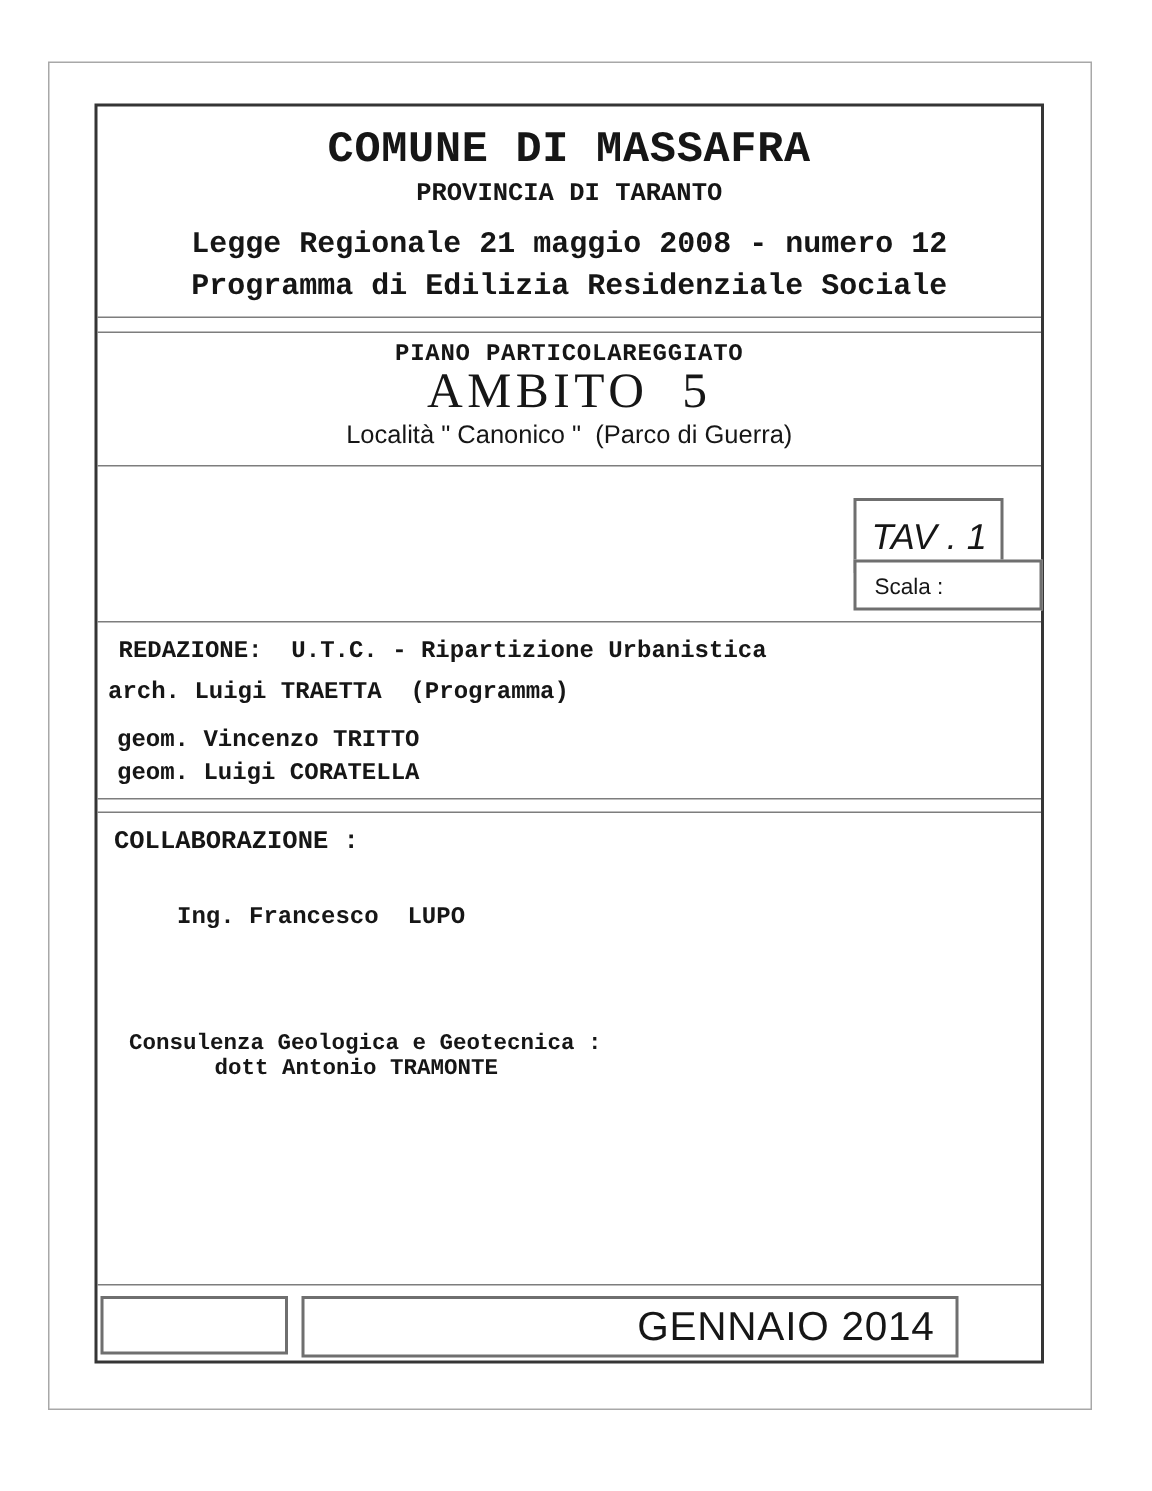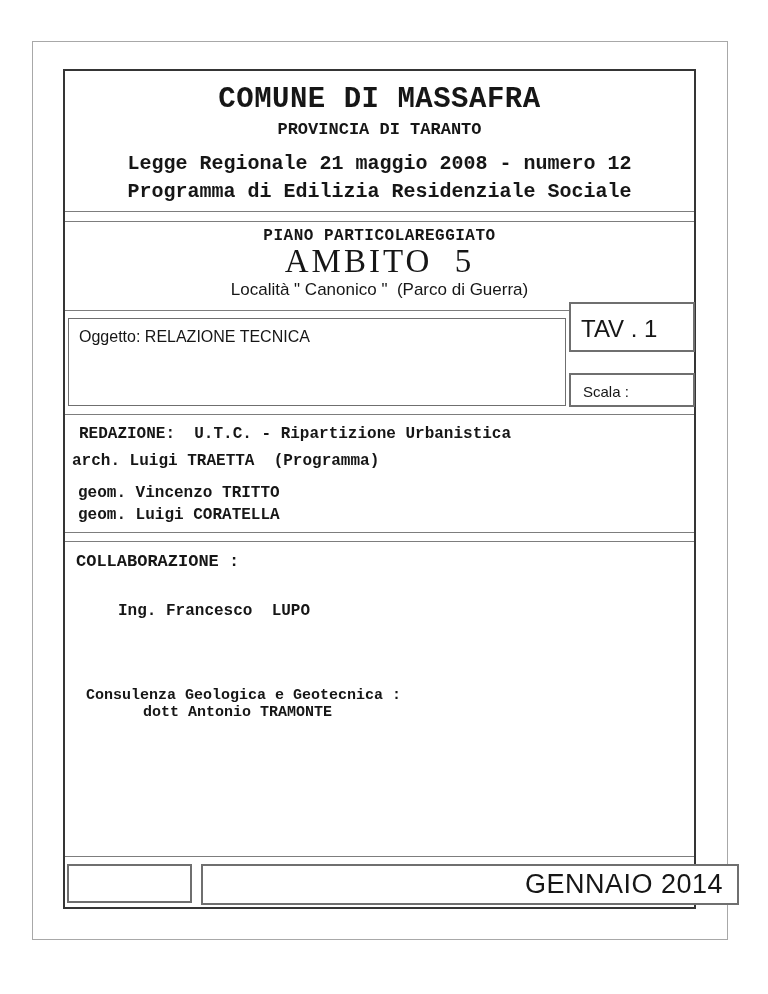--- a/index.html
+++ b/index.html
@@ -34,35 +34,35 @@
   .program      { top: 180px; font-size: 20px; }
   .plan-type    { top: 227px; font-size: 16px; letter-spacing: 0.5px; }
   .plan-area    { top: 243px; font-size: 33px; letter-spacing: 3px; font-family: Liberation Serif, serif; }
   .plan-loc     { top: 280px; font-size: 17px; }
   .box {
     position: absolute; border: 1.5px solid #6f6f6f; background: #ffffff;
     box-sizing: border-box;
   }
   .oggetto-box { left: 68px;  top: 318px; width: 498px; height: 88px; }
   .oggetto-label { left: 10px; top: 9px; font-size: 16px; }
-  .tav-box   { left: 569px; top: 302px; width: 126px; height: 50px; border-width: 2px; }
+  .tav-box   { left: 569px; top: 332px; width: 100px; height: 50px; border-width: 2px; font-style: italic; }
   .tav-label { left: 10px; top: 11px; font-size: 24px; }
   .scala-box { left: 569px; top: 373px; width: 126px; height: 34px; border-width: 2px; }
   .scala-label { left: 12px; top: 8px; font-size: 15px; }
   .red-title { left: 79px; top: 425px; font-size: 16px; }
   .red-l0    { left: 72px; top: 452px; font-size: 16px; }
   .red-l1    { left: 78px; top: 484px; font-size: 16px; }
   .red-l2    { left: 78px; top: 506px; font-size: 16px; }
   .collab-title { left: 76px; top: 552px; font-size: 17px; }
   .collab-name  { left: 70px; top: 602px; font-size: 16px; margin-left: 48px; }
   .consult-label { left: 86px;  top: 687px; font-size: 15px; }
   .consult-name  { left: 143px; top: 704px; font-size: 15px; }
   .footer-left-box { left: 67px;  top: 864px; width: 125px; height: 39px; border-width: 2px; }
   .footer-date-box {
-    left: 201px; top: 864px; width: 538px; height: 41px; border-width: 2px;
+    left: 201px; top: 864px; width: 438px; height: 41px; border-width: 2px;
     display: flex; align-items: center; justify-content: flex-end;
     padding-right: 14px;
   }
   .footer-date { font-size: 27px; letter-spacing: 0.5px; white-space: pre; }
 </style>
 </head>
 <body>
 
 <div class="canvas">
 
@@ -76,23 +76,20 @@
 
   <div class="hline" style="top:211px"></div>
   <div class="hline" style="top:221px"></div>
 
   <div class="txt ctr b plan-type">PIANO PARTICOLAREGGIATO</div>
   <div class="txt ctr plan-area">AMBITO  5</div>
   <div class="txt ctr plan-loc">Località " Canonico "  (Parco di Guerra)</div>
 
   <div class="hline" style="top:310px"></div>
 
-  <div class="box oggetto-box">
-    <div class="txt oggetto-label">Oggetto: RELAZIONE TECNICA</div>
-  </div>
   <div class="box tav-box">
     <div class="txt tav-label">TAV . 1</div>
   </div>
   <div class="box scala-box">
     <div class="txt scala-label">Scala :</div>
   </div>
 
   <div class="hline" style="top:414px"></div>
 
   <div class="txt b red-title">REDAZIONE:  U.T.C. - Ripartizione Urbanistica</div>

